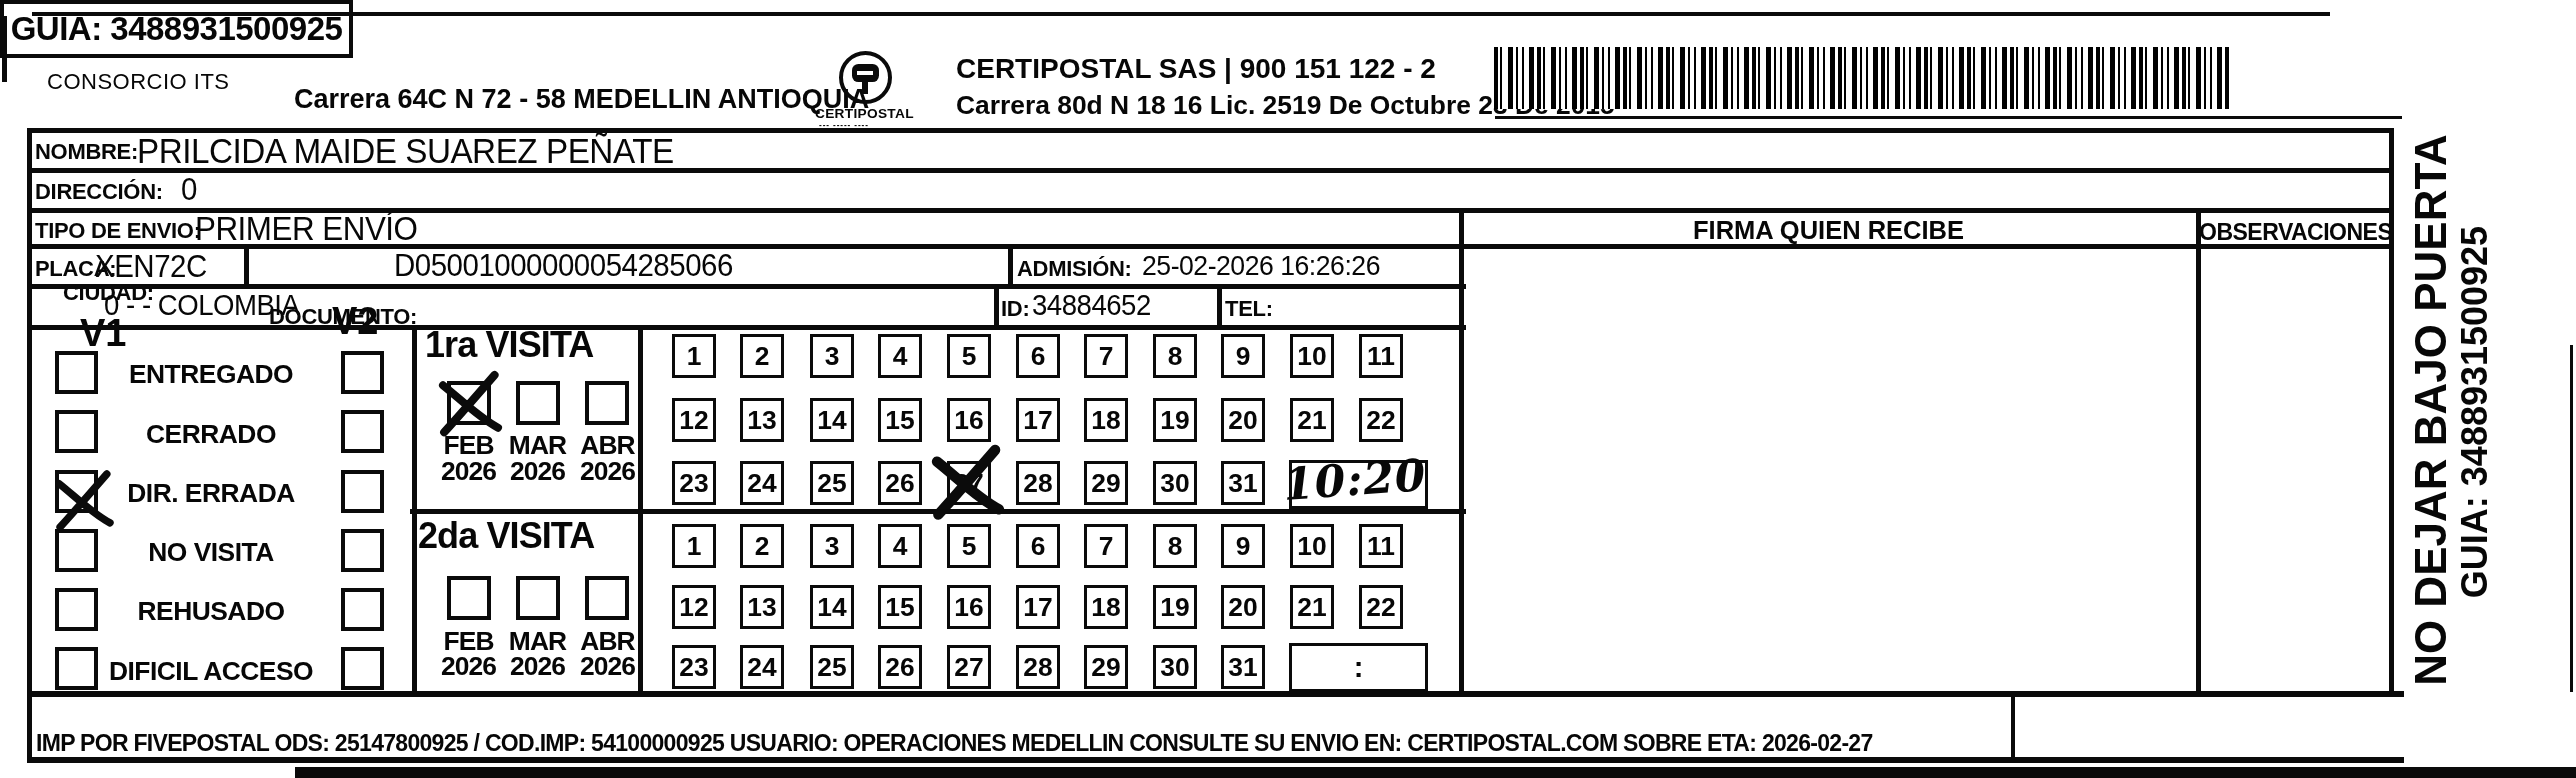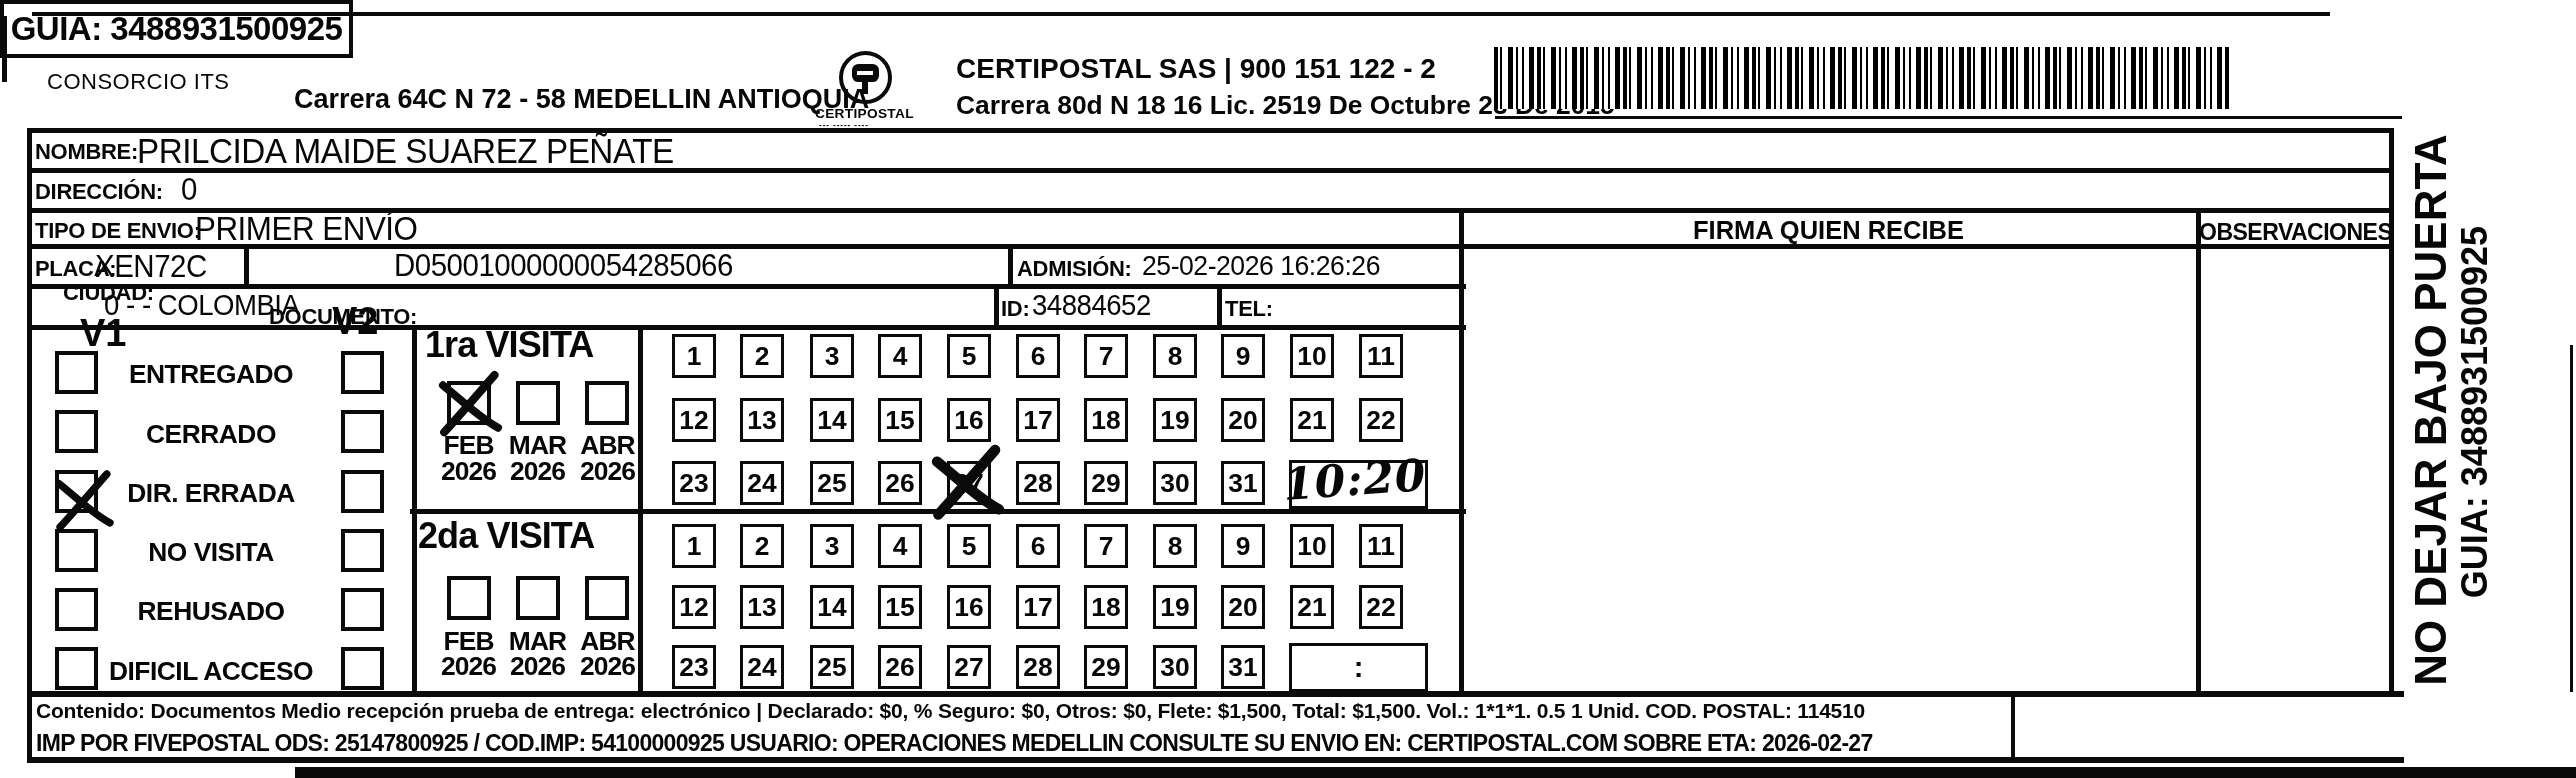--- a/index.html
+++ b/index.html
@@ -205,21 +205,20 @@
       <div class="dcell" style="left: 947px; top: 645px;">27</div>
       <div class="dcell" style="left: 1016px; top: 645px;">28</div>
       <div class="dcell" style="left: 1084px; top: 645px;">29</div>
       <div class="dcell" style="left: 1153px; top: 645px;">30</div>
       <div class="dcell" style="left: 1221px; top: 645px;">31</div>
       <div class="tbox" style="left: 1289px; top: 643px;">
         <div style="position: relative;">:</div>
       </div>
     </div>
 
-  <div id="contenido" class="abs">Contenido: Documentos Medio recepción prueba de entrega: electrónico | Declarado: $0, % Seguro: $0, Otros: $0, Flete: $1,500, Total: $1,500. Vol.: 1*1*1. 0.5 1 Unid. COD. POSTAL: 114510</div>
   <div id="imp" class="abs">IMP POR FIVEPOSTAL ODS: 25147800925 / COD.IMP: 54100000925 USUARIO: OPERACIONES MEDELLIN CONSULTE SU ENVIO EN: CERTIPOSTAL.COM SOBRE ETA: 2026-02-27</div>
   <div id="guia-box">
       <span>GUIA: 3488931500925</span>
     </div>
 
   <div class="abs" id="side-nodejar-wrap" style="left:2431px;top:410px;width:0;height:0;">
     <div class="vert" id="side-nodejar-inner" style="font-size:44px;font-weight:bold;">NO DEJAR BAJO PUERTA</div>
   </div>
   <div class="abs" id="side-guia-wrap" style="left:2475px;top:412px;width:0;height:0;">
     <div class="vert" id="side-guia-inner" style="font-size:36px;font-weight:600;">GUIA: 3488931500925</div>

